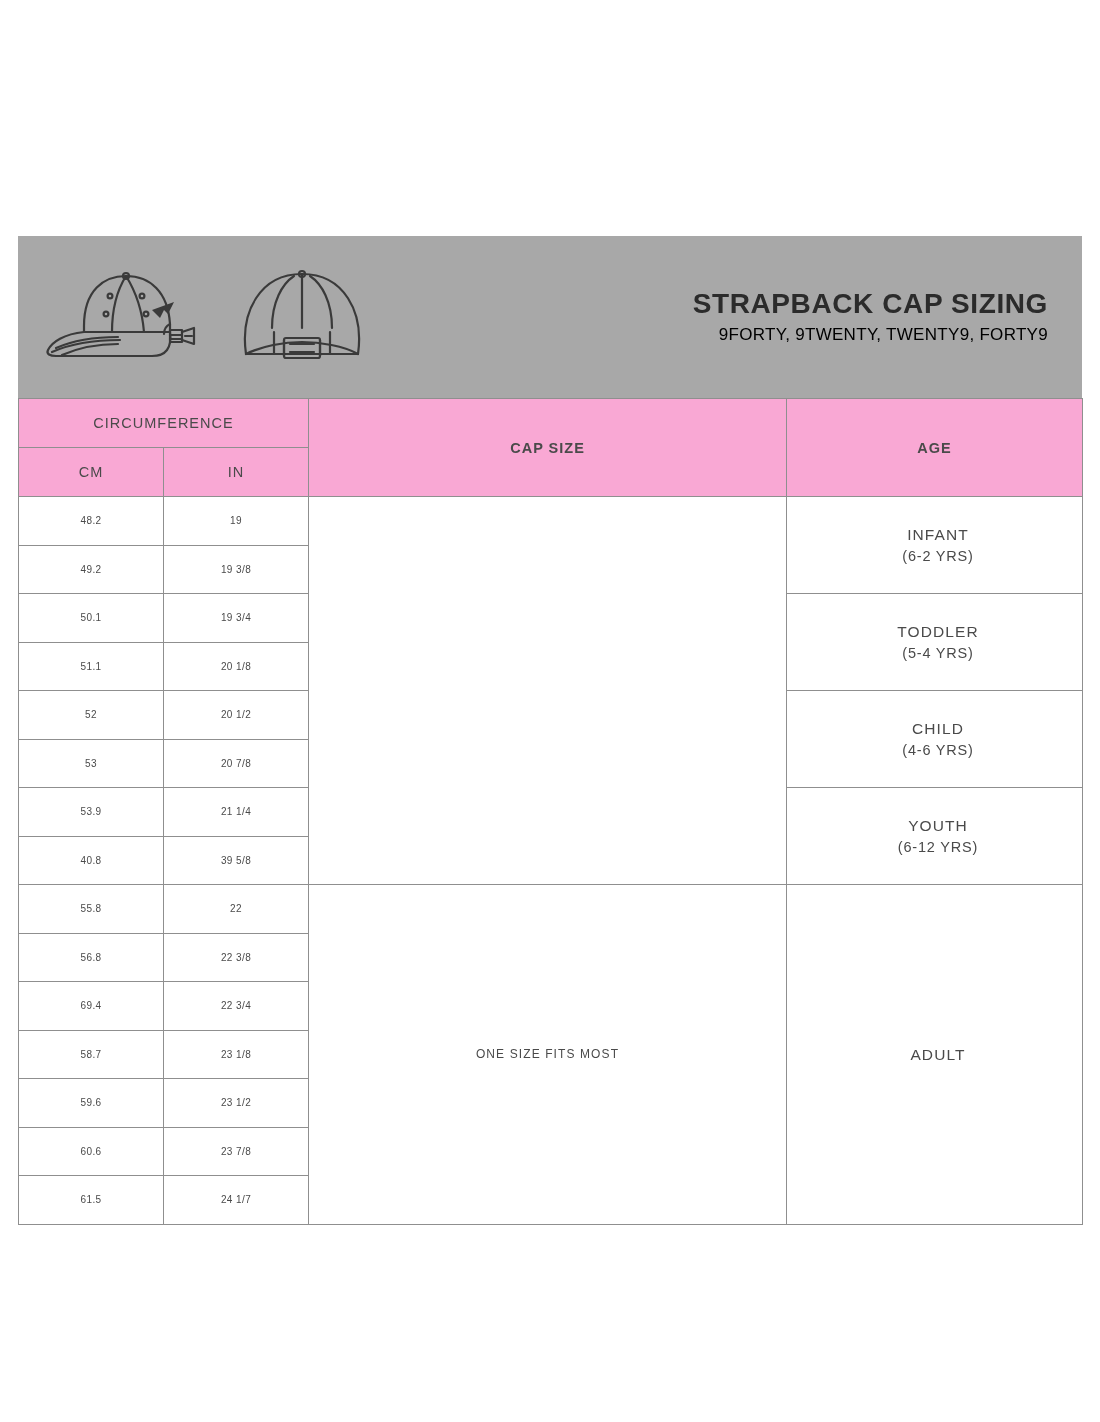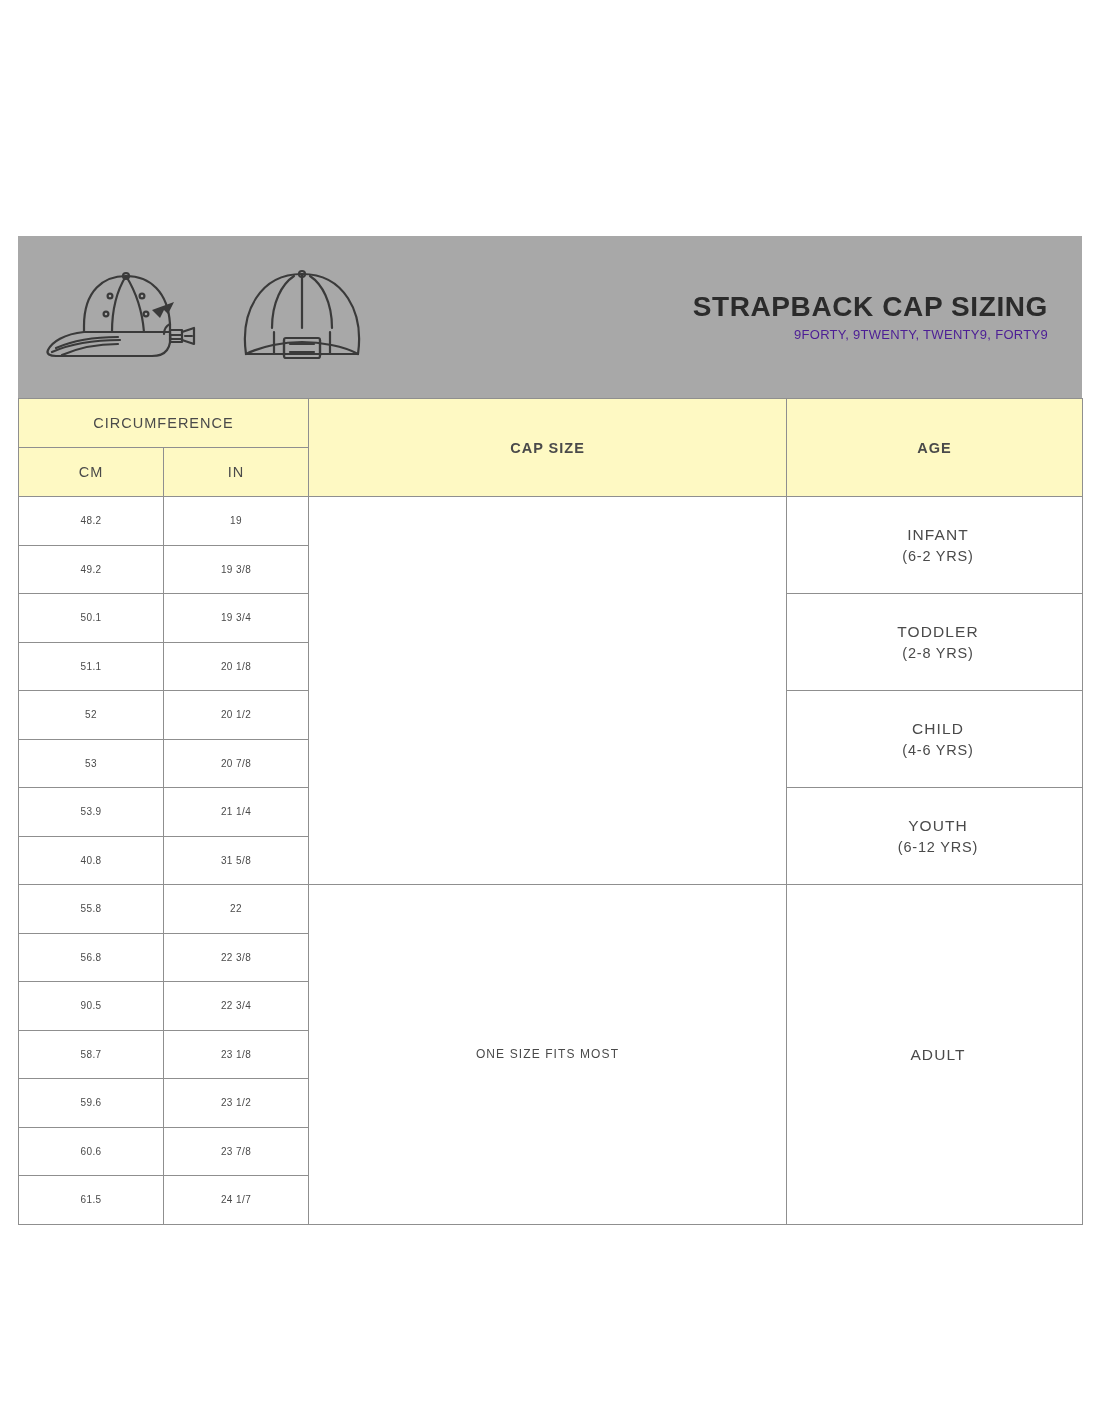--- a/index.html
+++ b/index.html
@@ -42,41 +42,41 @@
   }
   .chart-title {
     font-size: 28px;
     font-weight: bold;
     letter-spacing: 0.6px;
     color: #2b2b2b;
     margin: 0 0 6px 0;
     line-height: 1.05;
   }
   .chart-subtitle {
-    font-size: 13px;
-    color: #4c1d95;
+    font-size: 17px;
+    color: #000000;
     letter-spacing: 0.3px;
     margin: 0;
   }
 
   
   table.size-table {
     border-collapse: collapse;
     width: 100%;
     table-layout: fixed;
   }
   table.size-table th,
   table.size-table td {
     border: 1px solid #8f8f8f;
     text-align: center;
     color: #4a4a4a;
     font-weight: normal;
   }
   th.head-cell {
-    background: #fef9c3;
+    background: #f9a8d4;
     font-weight: bold;
     font-size: 14.5px;
     letter-spacing: 1px;
     color: #2b2b2b;
     height: 46px;
   }
   th.head-cell.tall {
     height: 94px;
     font-weight: bold;
   }
@@ -193,21 +193,21 @@
       </tr>
       <tr>
         <td class="num">49.2</td>
         <td class="num">19 3/8</td>
       </tr>
       <tr>
         <td class="num">50.1</td>
         <td class="num">19 3/4</td>
         <td class="age-cell" rowspan="2">
           <span>TODDLER</span>
-          <span class="age-sub">(2-8 YRS)</span>
+          <span class="age-sub">(5-4 YRS)</span>
         </td>
       </tr>
       <tr>
         <td class="num">51.1</td>
         <td class="num">20 1/8</td>
       </tr>
       <tr>
         <td class="num">52</td>
         <td class="num">20 1/2</td>
         <td class="age-cell" rowspan="2">
@@ -222,36 +222,36 @@
       <tr>
         <td class="num">53.9</td>
         <td class="num">21 1/4</td>
         <td class="age-cell" rowspan="2">
           <span>YOUTH</span>
           <span class="age-sub">(6-12 YRS)</span>
         </td>
       </tr>
       <tr>
         <td class="num">40.8</td>
-        <td class="num">31 5/8</td>
+        <td class="num">39 5/8</td>
       </tr>
       <tr>
         <td class="num">55.8</td>
         <td class="num">22</td>
         <td class="span-cell" rowspan="7">ONE SIZE FITS MOST</td>
         <td class="age-cell" rowspan="7">
           <span>ADULT</span>
         </td>
       </tr>
       <tr>
         <td class="num">56.8</td>
         <td class="num">22 3/8</td>
       </tr>
       <tr>
-        <td class="num">90.5</td>
+        <td class="num">69.4</td>
         <td class="num">22 3/4</td>
       </tr>
       <tr>
         <td class="num">58.7</td>
         <td class="num">23 1/8</td>
       </tr>
       <tr>
         <td class="num">59.6</td>
         <td class="num">23 1/2</td>
       </tr>

